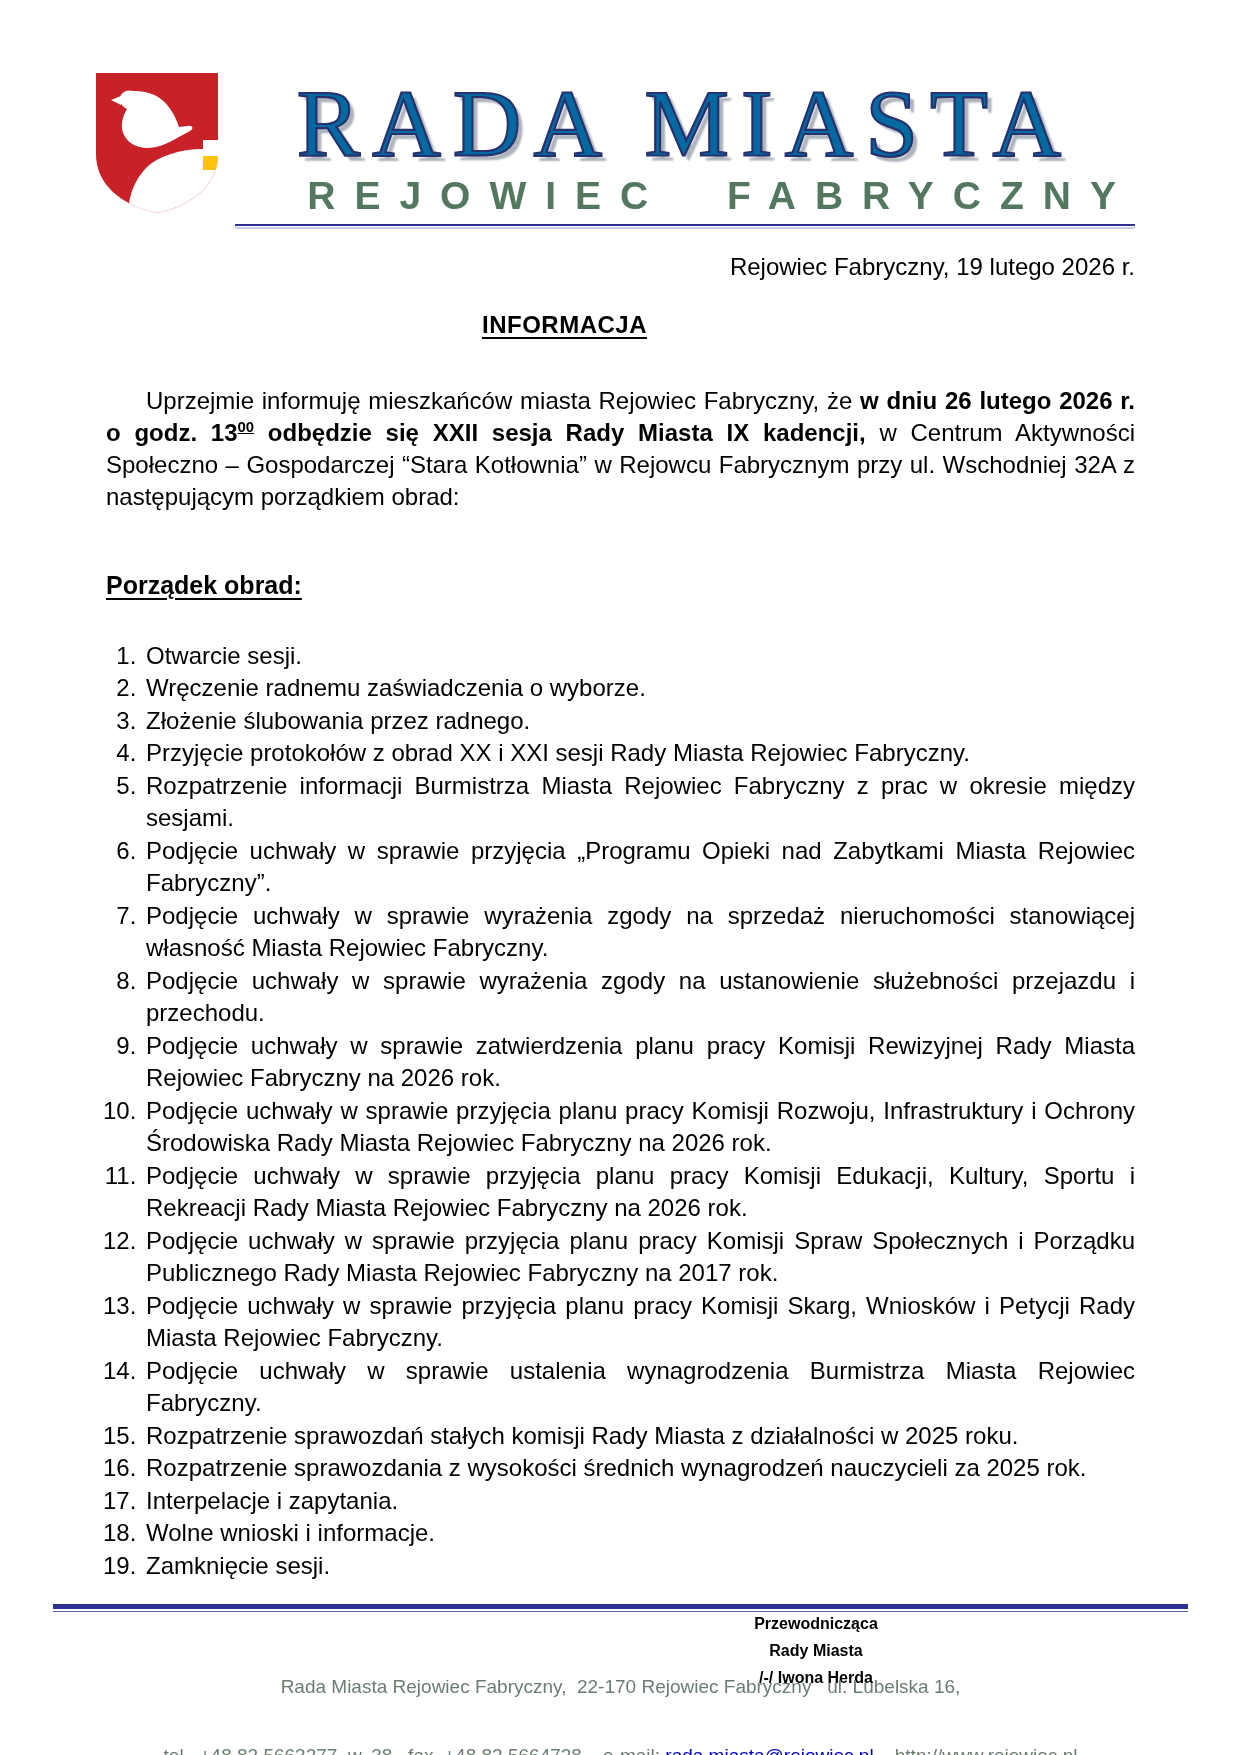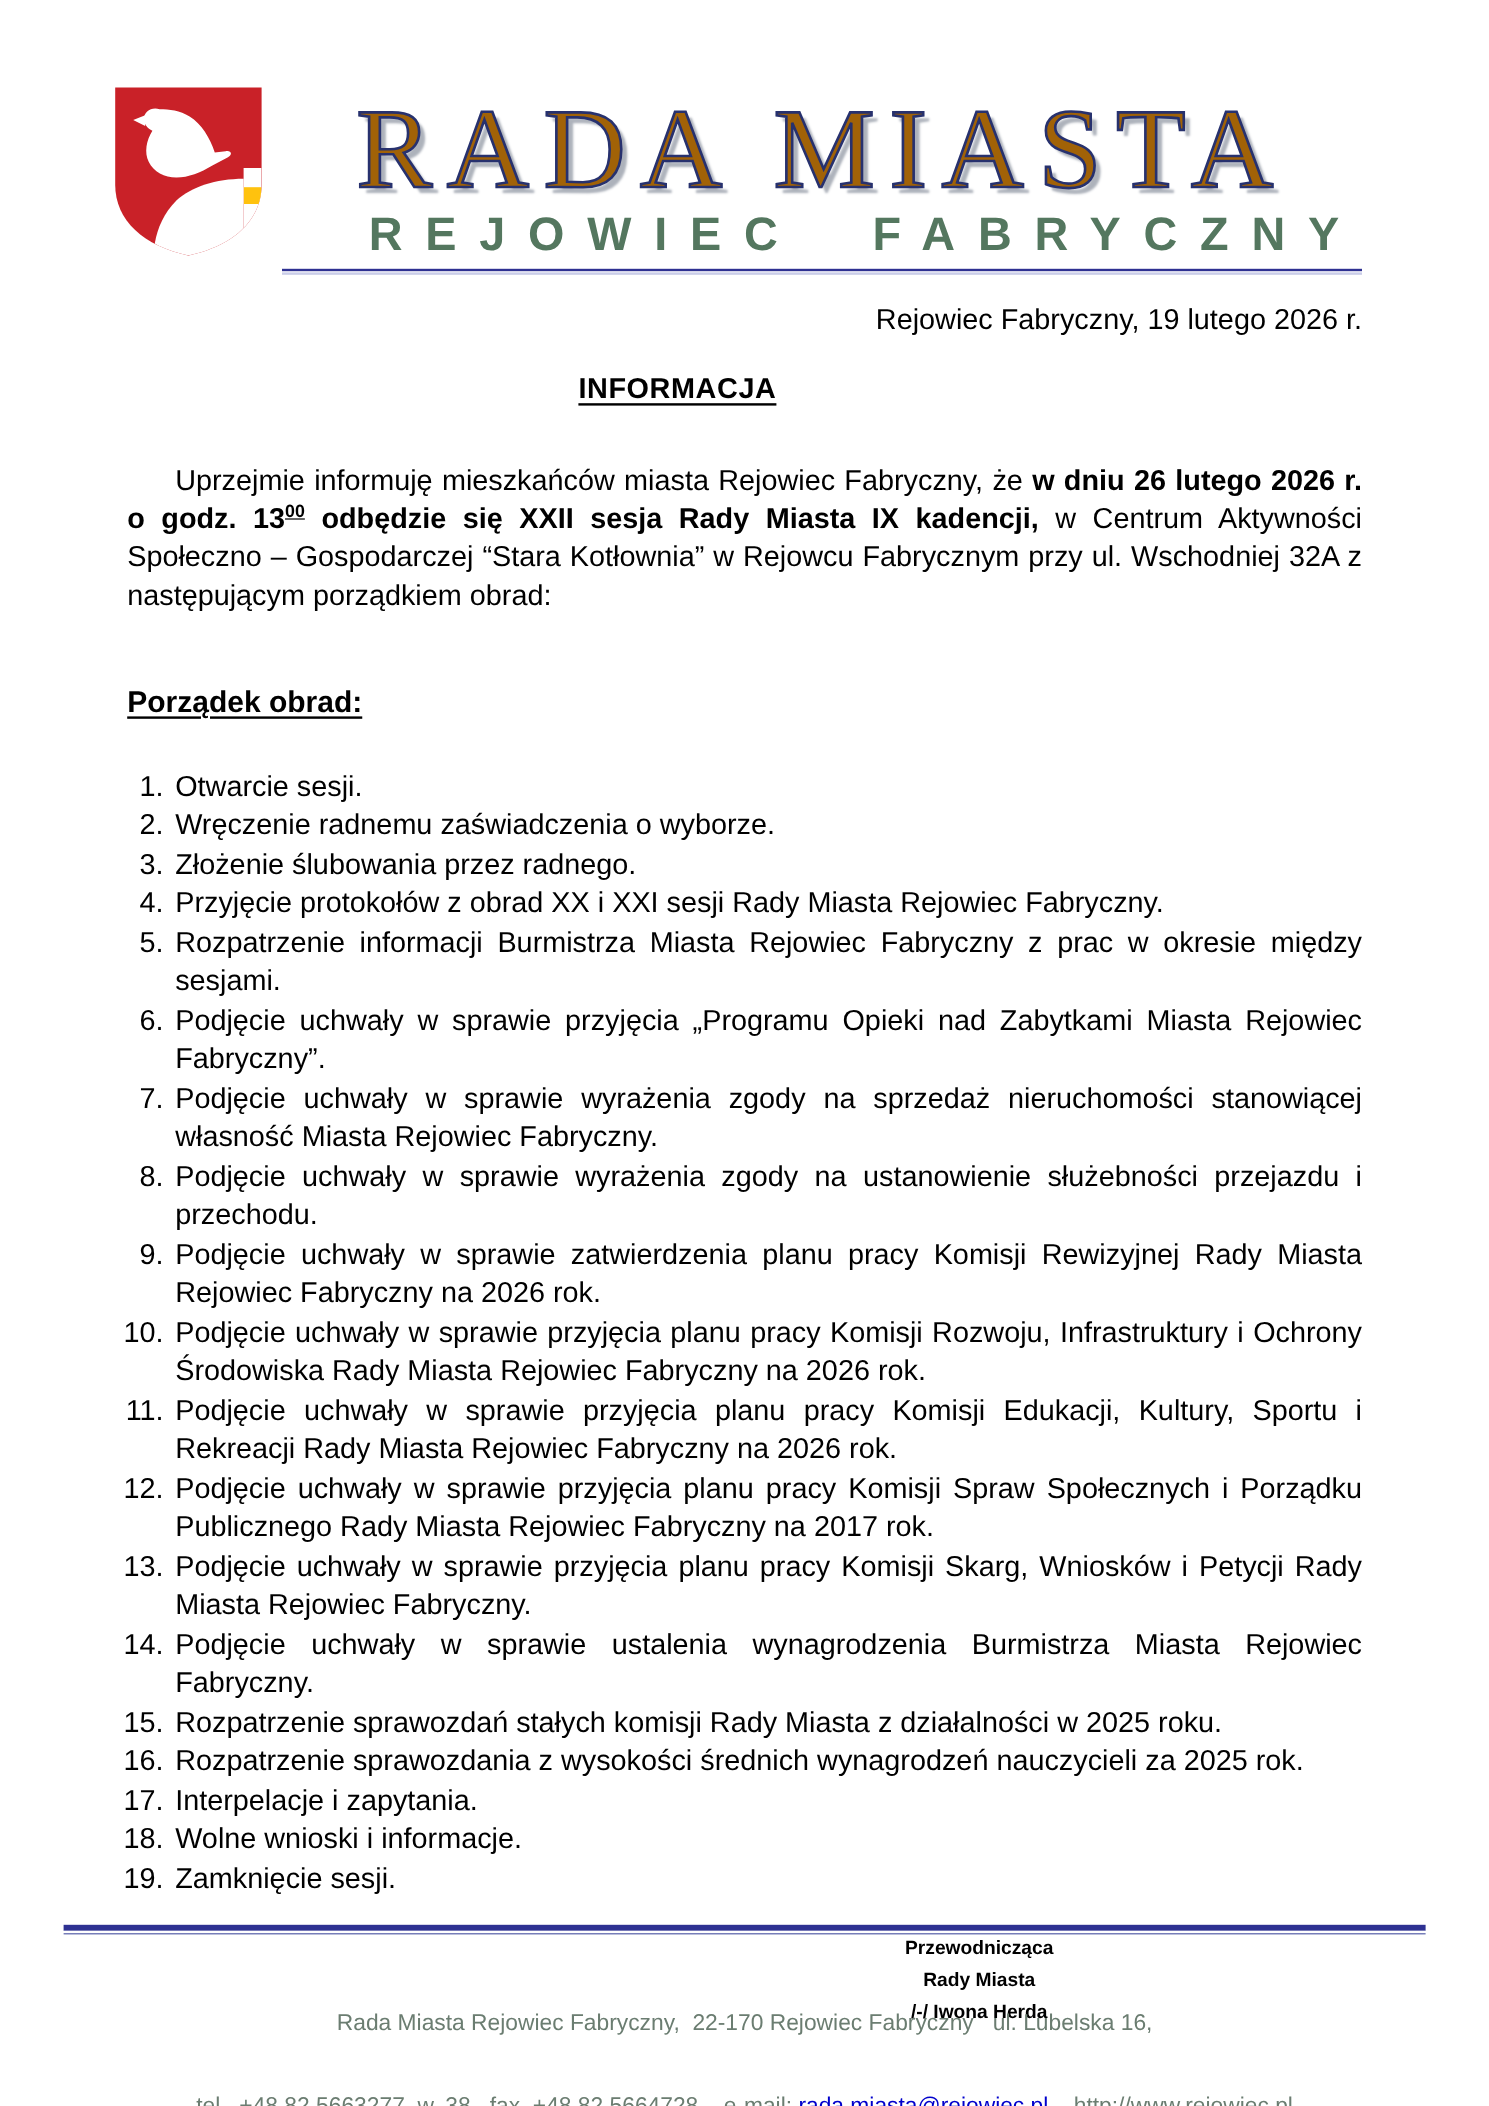--- a/index.html
+++ b/index.html
@@ -8,21 +8,21 @@
 
   
   .letterhead { display:flex; align-items:flex-start; padding:70px 106px 0 93px; }
   .crest { width:128px; height:146px; flex:0 0 auto; }
   .crest svg { width:128px; height:146px; display:block; }
   .header-text { flex:1; margin-left:14px; padding-top:6px; }
   .org-title {
     font-family:"Liberation Serif","DejaVu Serif",serif;
     font-size:95px; line-height:1.02; font-weight:normal;
     text-align:center; letter-spacing:12px; white-space:nowrap;
-    color:#a16207; -webkit-text-stroke:2.2px #27316E;
+    color:#0369a1; -webkit-text-stroke:2.2px #27316E;
     text-shadow:5px 5px 2px #ADB2BB;
   }
   .org-subtitle {
     font-size:39px; font-weight:bold; line-height:1.0;
     letter-spacing:19px; word-spacing:30px; white-space:nowrap;
     color:#54775F; text-align:right; margin-top:3px;
   }
   .header-rule { height:2px; background:#2E3192; margin-top:9px; box-shadow:0 3px 0 #C9CCE8; }
 
   

